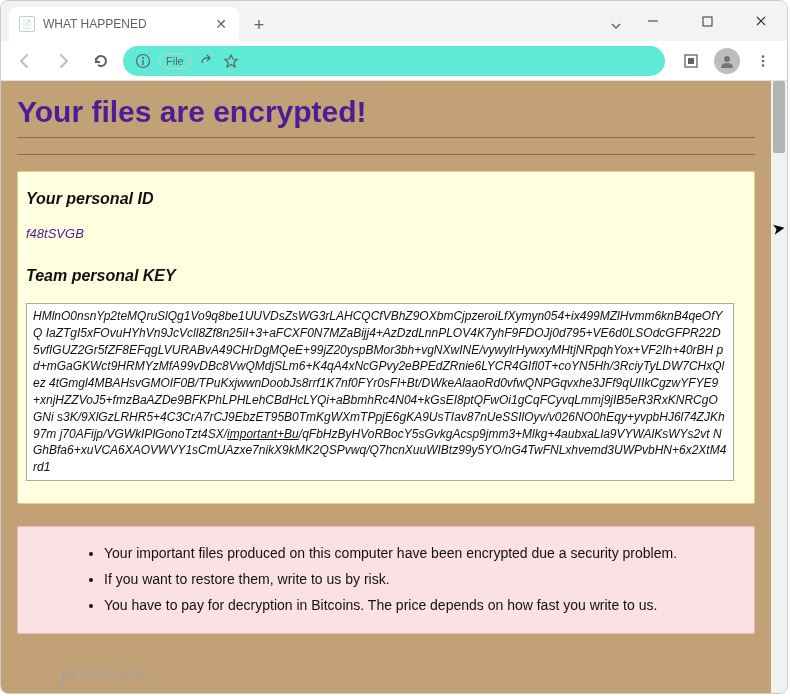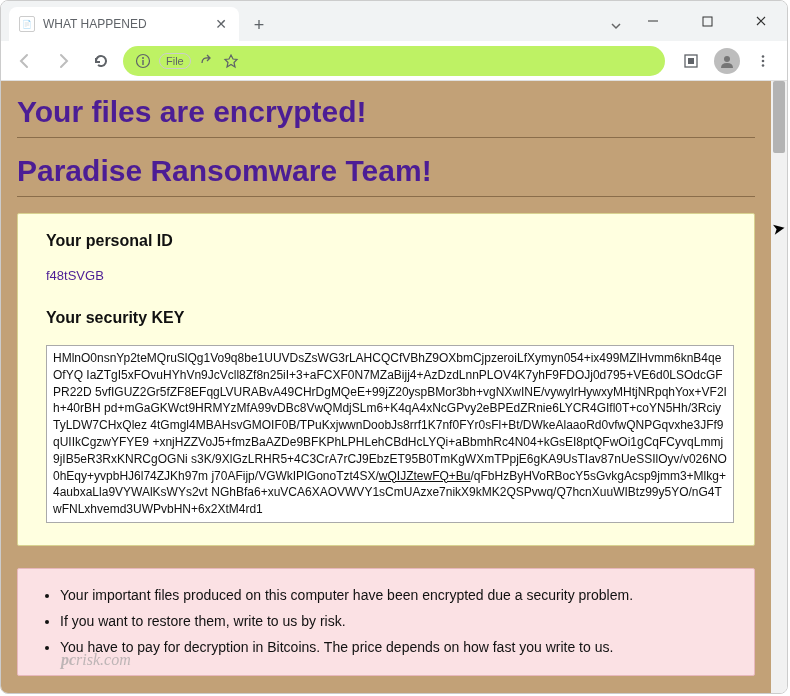--- a/index.html
+++ b/index.html
@@ -75,21 +75,21 @@
     display:flex;
     align-items:center;
     padding: 0 8px;
     gap: 6px;
   }
   .nav-btn { width:32px;height:32px;display:flex;align-items:center;justify-content:center;color:#5f6368;border-radius:50%; }
   .nav-btn.disabled { color:#bdbdbd; }
   .address-bar {
     flex:1;
     height:30px;
-    background:#bef264;
+    background:#5eead4;
     border-radius:15px;
     display:flex;
     align-items:center;
     padding:0 12px;
     font-size:13px;
     color:#3c4043;
     gap:8px;
   }
   .file-pill {
     border:1px solid #ccc;
@@ -138,22 +138,23 @@
   }
   .rule {
     border:0;
     border-top:1px solid #8a6d4a;
     margin:8px 0 16px 0;
   }
   .card {
     background:#ffffe0;
     border:1px solid #d8d290;
     border-radius:2px;
-    padding:18px 20px 22px 28px;
+    padding:18px 20px 22px 8px;
     margin-top:4px;
+    font-style:italic;
   }
   .card .label {
     font-weight:bold;
     font-size:16px;
     color:#111;
     margin-bottom:18px;
   }
   .card .value {
     font-size:13px;
     color:#4c1d95;
@@ -175,29 +176,29 @@
     background:#fbe1e4;
     border:1px solid #e8b8bd;
     border-radius:2px;
     padding:18px 20px 10px 20px;
     margin-top:22px;
   }
   .pinkcard .sect-title {
     font-weight:bold;font-size:15px;color:#111;margin-bottom:14px;
   }
   .pinkcard ul { list-style:disc; padding-left:22px; color:#111; font-size:14px; }
-  .pinkcard li { margin-bottom:10px; }
+  .pinkcard li { margin-bottom:10px;margin-left:44px; }
 
   
   .watermark {
     position:absolute;
     left:60px;
-    bottom:24px;
+    bottom:8px;
     font-family:"Times New Roman",serif;
-    font-size:16px;
+    font-size:20px;
     color:rgba(160,160,160,0.68);
     font-style:italic;
     pointer-events:none;
     text-align:right;
   }
   .watermark .pc { font-weight:bold; }
 
   
   .cursor {
     position:absolute;
@@ -308,37 +309,36 @@
             <circle cx="7" cy="11.5" r="1.3" fill="#5f6368"></circle>
           </svg>
       </div>
     </div>
   </div>
 
   <div class="viewport">
     <div class="page">
       <h1 class="heading">Your files are encrypted!</h1>
       <hr class="rule">
-      <h1 class="heading">Paradise Ransomware Team!</h1>
       <hr class="rule">
 
       <div class="card">
         <div class="label">Your personal ID</div>
         <div class="value">f48tSVGB</div>
 
-        <div class="label">Your security KEY</div>
+        <div class="label">Team personal KEY</div>
         <div class="keybox">
           <span>HMlnO0nsnYp2teMQruSlQg1Vo9q8be1UUVDsZsWG3rLAHCQCfVBhZ9OXbmCjpzeroiLfXymyn054+ix499MZlHvmm6knB4qeOfYQ</span>
           <span>IaZTgI5xFOvuHYhVn9JcVcll8Zf8n25iI+3+aFCXF0N7MZaBijj4+AzDzdLnnPLOV4K7yhF9FDOJj0d795+VE6d0LSOdcGFPR22D</span>
           <span>5vfIGUZ2Gr5fZF8EFqgLVURABvA49CHrDgMQeE+99jZ20yspBMor3bh+vgNXwINE/vywylrHywxyMHtjNRpqhYox+VF2Ih+40rBH</span>
           <span>pd+mGaGKWct9HRMYzMfA99vDBc8VwQMdjSLm6+K4qA4xNcGPvy2eBPEdZRnie6LYCR4GIfl0T+coYN5Hh/3RciyTyLDW7CHxQlez</span>
           <span>4tGmgl4MBAHsvGMOIF0B/TPuKxjwwnDoobJs8rrf1K7nf0FYr0sFl+Bt/DWkeAlaaoRd0vfwQNPGqvxhe3JFf9qUIIkCgzwYFYE9</span>
           <span>+xnjHZZVoJ5+fmzBaAZDe9BFKPhLPHLehCBdHcLYQi+aBbmhRc4N04+kGsEI8ptQFwOi1gCqFCyvqLmmj9jIB5eR3RxKNRCgOGNi</span>
           <span>s3K/9XlGzLRHR5+4C3CrA7rCJ9EbzET95B0TmKgWXmTPpjE6gKA9UsTIav87nUeSSIlOyv/v026NO0hEqy+yvpbHJ6l74ZJKh97m</span>
-          <span>j70AFijp/VGWkIPlGonoTzt4SX/</span><span class="underline">wQIJZtewFQ+Bu</span><span>/qFbHzByHVoRBocY5sGvkgAcsp9jmm3+Mlkg+4aubxaLla9VYWAlKsWYs2vt</span>
+          <span>j70AFijp/VGWkIPlGonoTzt4SX/</span><span class="underline">important+Bu</span><span>/qFbHzByHVoRBocY5sGvkgAcsp9jmm3+Mlkg+4aubxaLla9VYWAlKsWYs2vt</span>
           <span>NGhBfa6+xuVCA6XAOVWVY1sCmUAzxe7nikX9kMK2QSPvwq/Q7hcnXuuWIBtz99y5YO/nG4TwFNLxhvemd3UWPvbHN+6x2XtM4rd1</span>
         </div>
       </div>
 
       <div class="pinkcard">
         <ul>
           <li>Your important files produced on this computer have been encrypted due a security problem.</li>
           <li>If you want to restore them, write to us by risk.</li>
           <li>You have to pay for decryption in Bitcoins. The price depends on how fast you write to us.</li>
         </ul>

